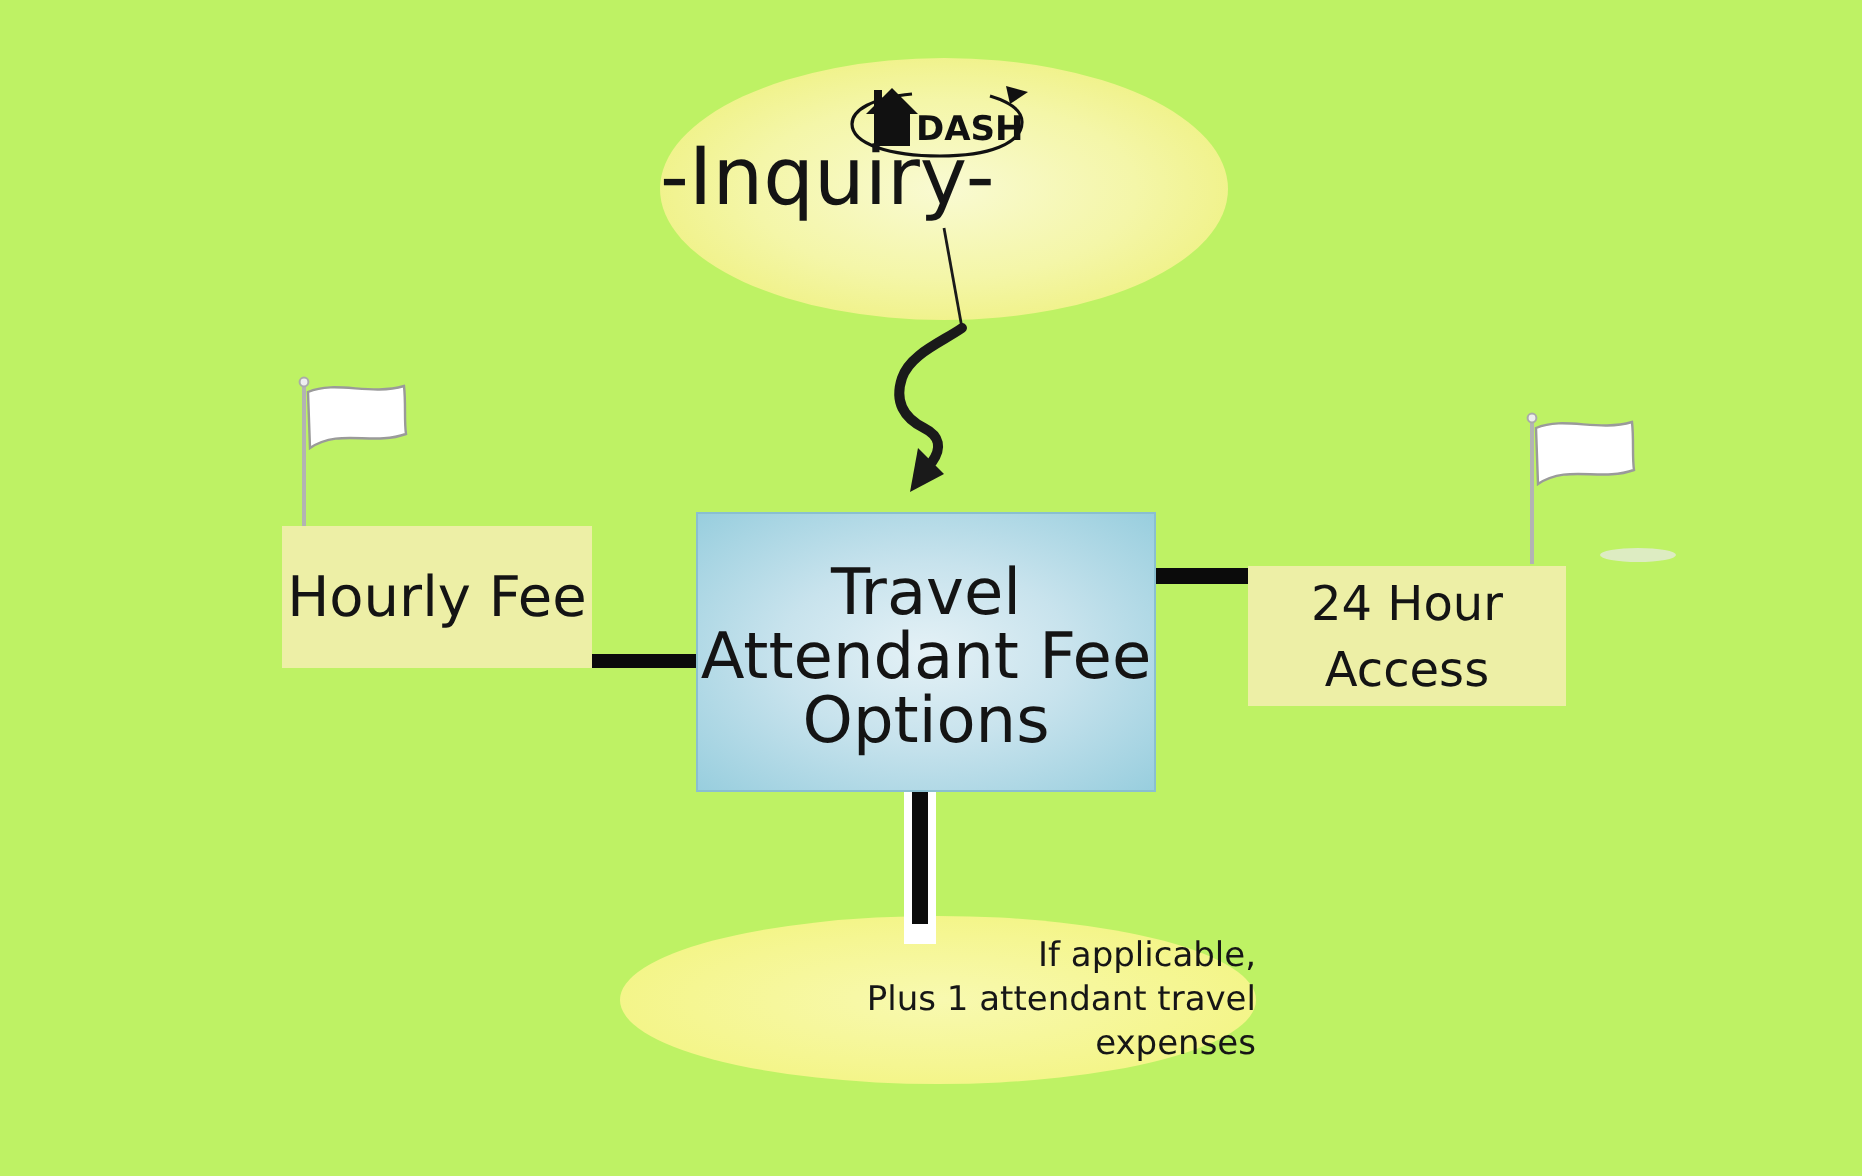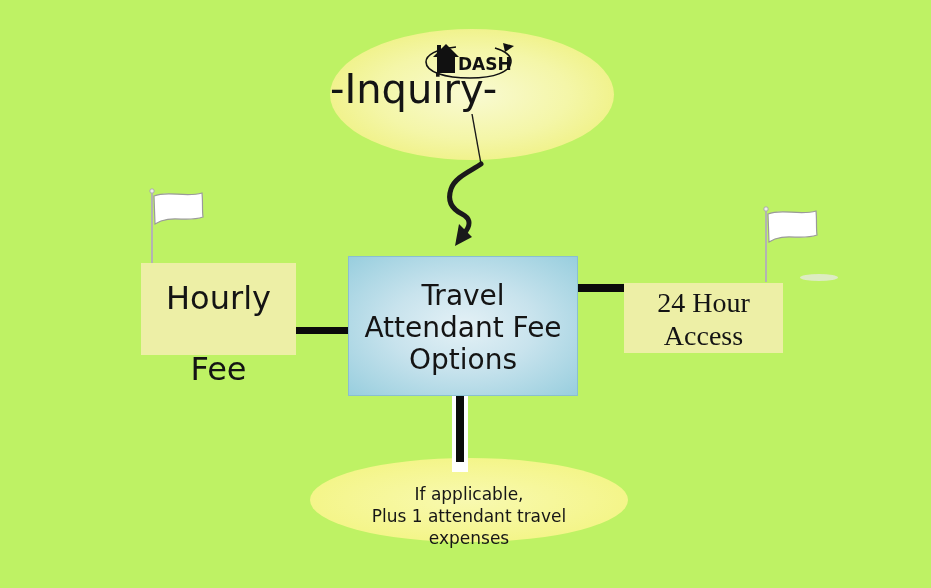--- a/index.html
+++ b/index.html
@@ -16,38 +16,38 @@
   .inquiry-title{
     left:330px;top:68px;width:284px;text-align:left;
     font-size:40px;line-height:42px;color:#141414;letter-spacing:0px;
   }
   
   .ellipse-bottom{
     left:310px;top:458px;width:318px;height:84px;border-radius:50%;
     background:radial-gradient(ellipse at center,#f8f9b0 0%,#f5f692 55%,#f1f379 100%);
   }
   .ellipse-bottom-label{
-    left:310px;top:467px;width:318px;text-align:center;
-    font-size:17px;line-height:22px;white-space:pre-line;color:#161616;margin-top:16px;
+    left:310px;top:467px;width:318px;text-align:right;
+    font-size:17px;line-height:22px;white-space:pre-line;color:#161616;
   }
   
   .node{box-sizing:border-box;text-align:center;color:#141414;}
   .node-center{
     left:348px;top:256px;width:230px;height:140px;
     background:radial-gradient(ellipse at center,#e4f1f6 0%,#c8e3ed 45%,var(--node-blue,#98cede) 100%);
     border:1px solid #8abfd0;
-    font-size:28px;line-height:32px;padding-top:23px;white-space:pre-line;
+    font-size:32px;line-height:32px;padding-top:23px;white-space:pre-line;
   }
   .node-left{
-    left:141px;top:263px;width:155px;height:92px;background:var(--node-yellow,#edefa6);
-    font-size:32px;line-height:71px;
+    left:141px;top:263px;width:155px;height:71px;background:var(--node-yellow,#edefa6);
+    font-size:28px;line-height:71px;
   }
   .node-right{
     left:624px;top:283px;width:159px;height:70px;background:var(--node-yellow,#edefa6);
-    font-size:28px;line-height:33px;padding-top:3px;white-space:pre-line;font-family:Liberation Serif, serif;
+    font-size:24px;line-height:33px;padding-top:3px;white-space:pre-line;
   }
   
   .connector{background:var(--connector,#0b0b0b);}
   .conn-left{left:295px;top:327px;width:54px;height:7px;}
   .conn-right{left:577px;top:284px;width:49px;height:8px;}
   .conn-bottom-halo{left:452px;top:396px;width:16px;height:76px;background:#fff;}
   .conn-bottom{left:456px;top:396px;width:8px;height:66px;}
   .flag-shadow{left:800px;top:274px;width:38px;height:7px;border-radius:50%;background:#e9e9e9;opacity:.7;}
   svg{display:block;}
 </style>

